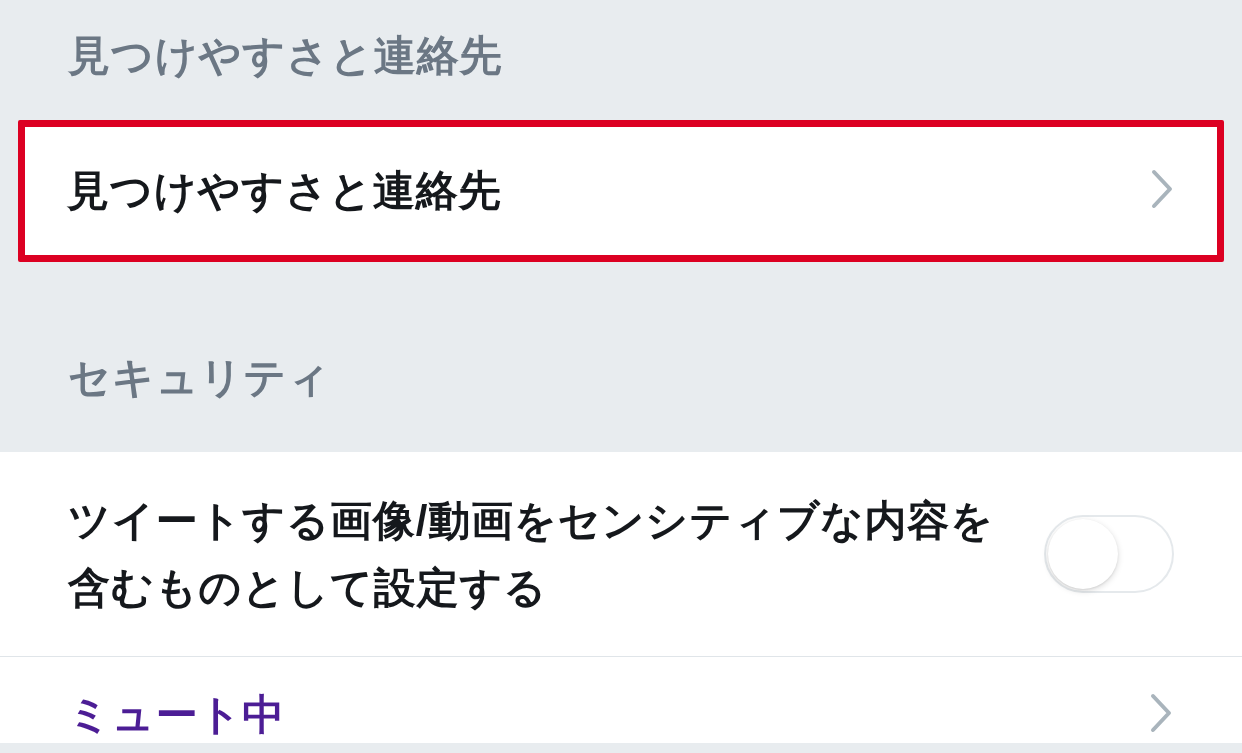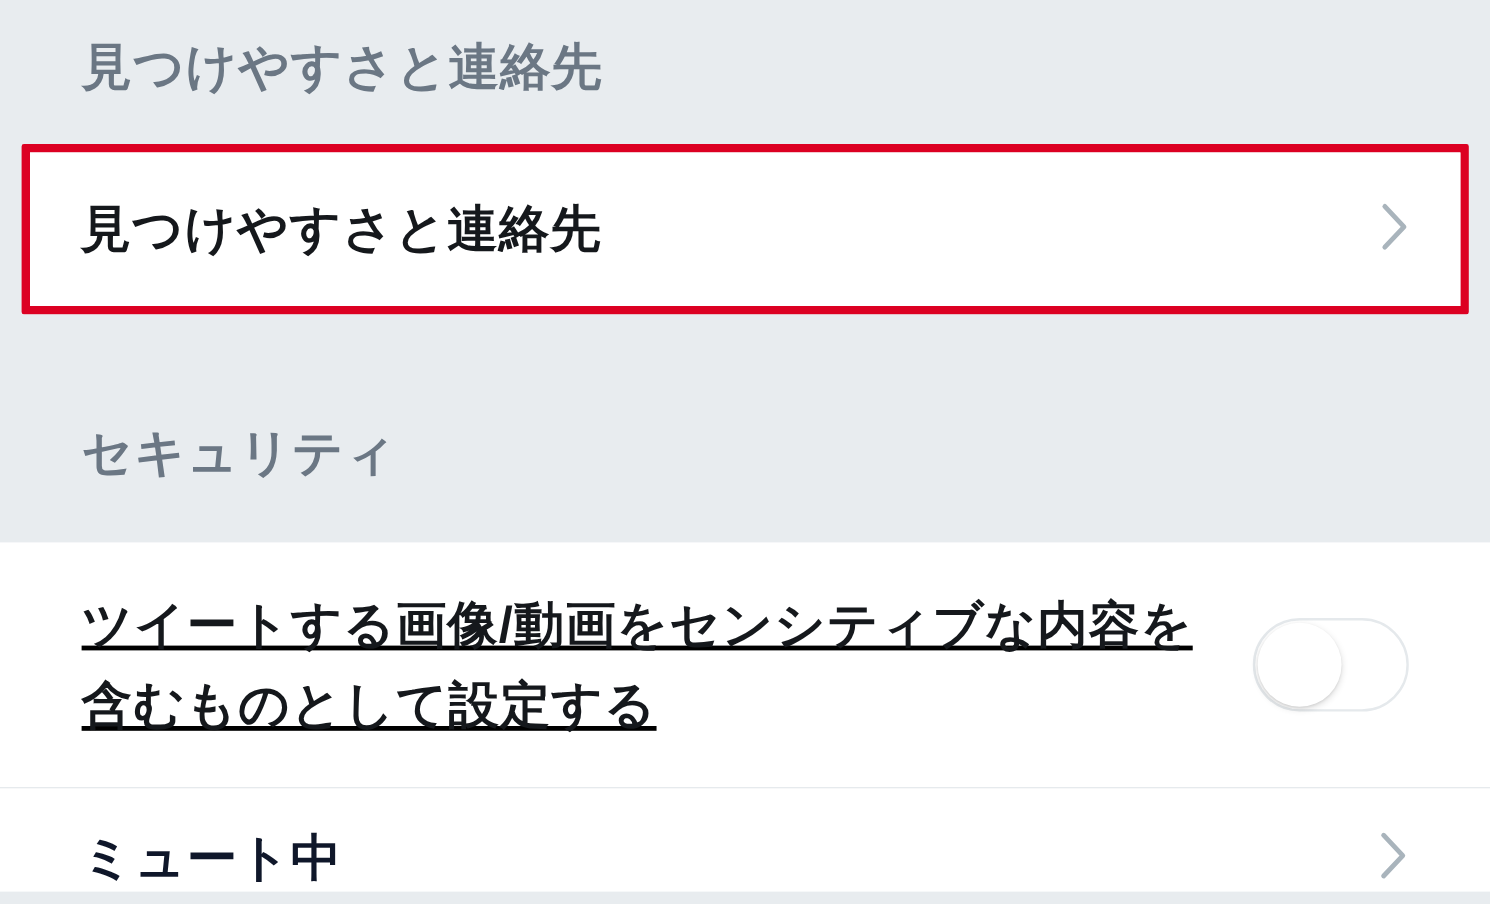--- a/index.html
+++ b/index.html
@@ -53,21 +53,20 @@
       flex-shrink: 0;
     }
     .toggle-row {
       background: #ffffff;
       display: flex;
       align-items: center;
       justify-content: space-between;
       padding: 35px 68px;
       gap: 40px;
       border-bottom: 1px solid #e0e5e9;
-      text-decoration: underline;
     }
     .toggle-row-label {
       font-size: 42px;
       font-weight: 700;
       color: #15181c;
       line-height: 1.6;
       letter-spacing: 0.02em;
       flex: 1;
     }
     .toggle {
@@ -94,21 +93,21 @@
       background: #ffffff;
       display: flex;
       align-items: center;
       justify-content: space-between;
       padding: 30px 68px 0;
       cursor: pointer;
     }
     .mute-row-label {
       font-size: 42px;
       font-weight: 700;
-      color: #0f172a;
+      color: #4c1d95;
       letter-spacing: 0.02em;
     }
     .section-header-security {
       padding: 88px 68px 46px;
       background: #e8ecef;
     }
   </style>
 </head>
 <body>
 

